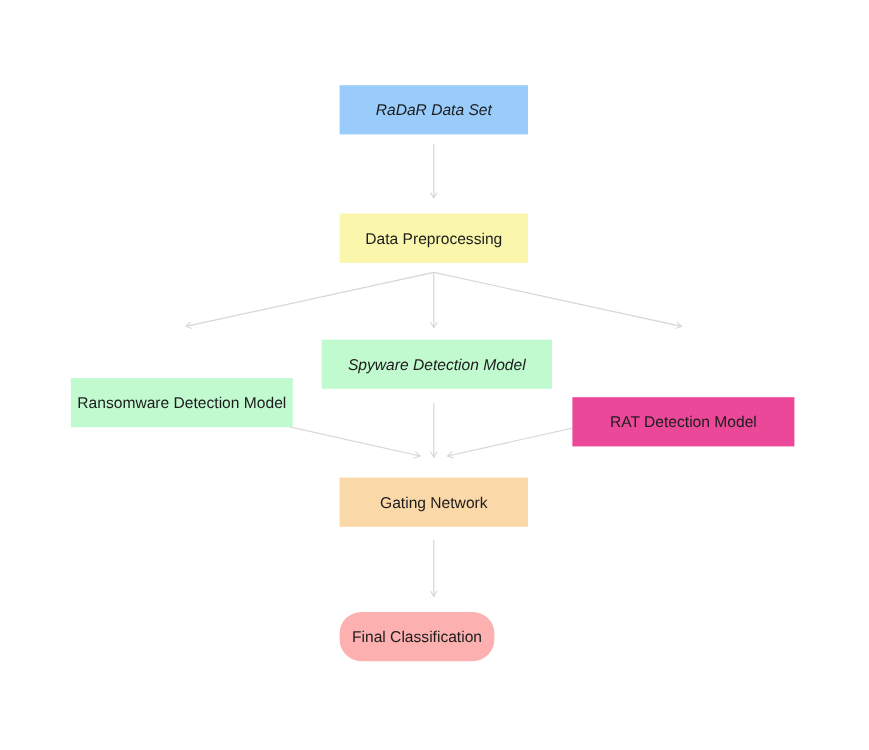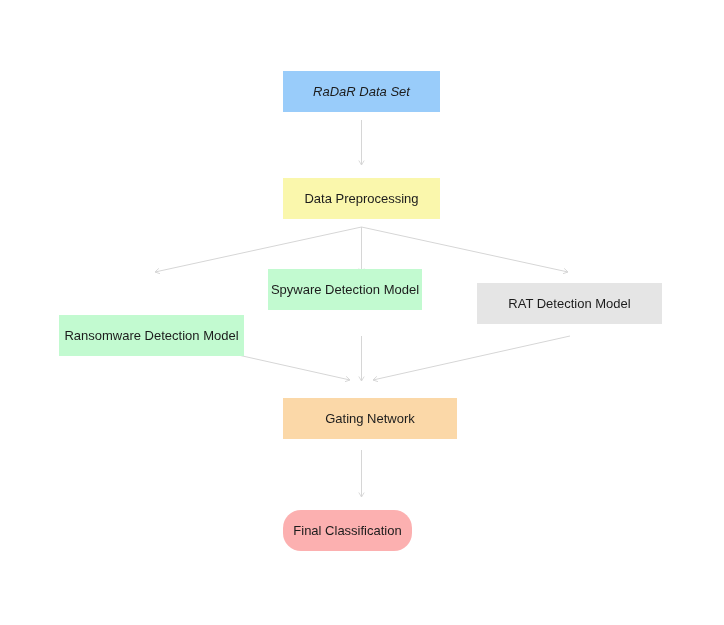--- a/index.html
+++ b/index.html
@@ -35,23 +35,23 @@
     justify-content: center;
     height: 41px;
     font-size: 13px;
     color: #1C1C1C;
     text-align: center;
     white-space: nowrap;
   }
   #n-dataset       { left: 283px; top:  71px; width: 157px; font-style: italic; }
   #n-preprocessing { left: 283px; top: 178px; width: 157px; text-align: right; }
   #n-ransomware    { left:  59px; top: 283px; width: 185px; margin-top: 32px; }
-  #n-spyware       { left: 268px; top: 269px; width: 154px; }
+  #n-spyware       { left: 268px; top: 283px; width: 192px; font-style: italic; }
   #n-rat           { left: 477px; top: 283px; width: 185px; }
-  #n-gating        { left: 283px; top: 398px; width: 174px; }
+  #n-gating        { left: 283px; top: 398px; width: 157px; }
   #n-final         { left: 283px; top: 510px; width: 129px; border-radius: 18px; }
 </style>
 </head>
 <body>
 
 <div class="canvas">
 
   <svg class="edges" viewBox="0 0 724 625" xmlns="http://www.w3.org/2000/svg" aria-hidden="true">
     <defs>
       <marker id="ah" viewBox="0 0 10 10" refX="7" refY="5" markerWidth="9" markerHeight="9" orient="auto">
@@ -73,19 +73,19 @@
   </svg>
 
   <div class="node" id="n-dataset" style="background-color: rgb(153, 204, 250);">RaDaR Data Set</div>
 
   <div class="node" id="n-preprocessing" style="background-color: rgb(250, 247, 172);">Data Preprocessing</div>
 
   <div class="node" id="n-ransomware" style="background-color: rgb(194, 250, 208);">Ransomware Detection Model</div>
 
   <div class="node" id="n-spyware" style="background-color: rgb(194, 250, 208);">Spyware Detection Model</div>
 
-  <div class="node" id="n-rat" style="background-color: #e5e5e5;">RAT Detection Model</div>
+  <div class="node" id="n-rat" style="background-color: #ec4899; margin-top: 48px;">RAT Detection Model</div>
 
   <div class="node" id="n-gating" style="background-color: rgb(251, 216, 168);">Gating Network</div>
 
   <div class="node" id="n-final" style="background-color: rgb(252, 176, 176);">Final Classification</div>
 
 </div>
 
 </body></html>

